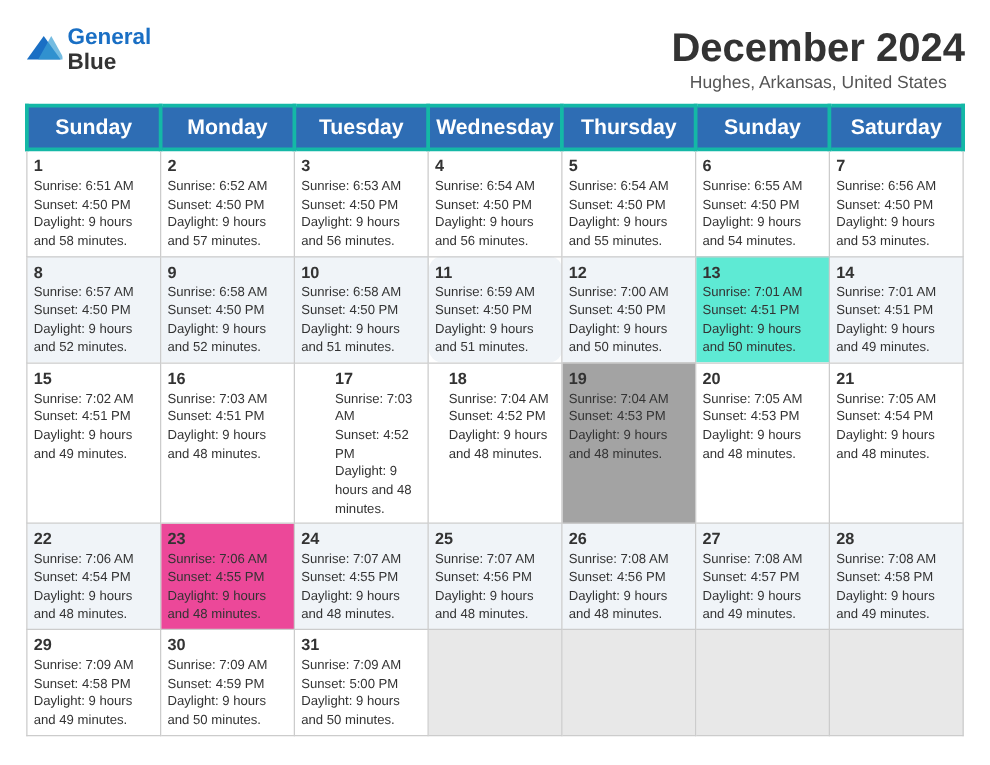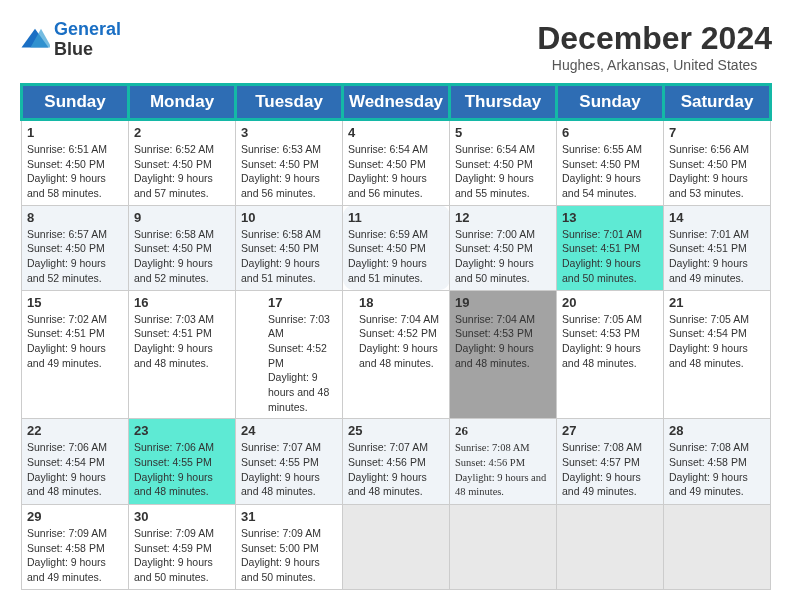--- a/index.html
+++ b/index.html
@@ -206,33 +206,33 @@
         <td style="background: rgb(255, 255, 255);">
           <span class="day-number">21</span>
           <div class="day-info">Sunrise: 7:05 AM<br>Sunset: 4:54 PM<br>Daylight: 9 hours and 48 minutes.</div>
         </td>
       </tr>
       <tr>
         <td style="background: rgb(240, 244, 248);">
           <span class="day-number">22</span>
           <div class="day-info">Sunrise: 7:06 AM<br>Sunset: 4:54 PM<br>Daylight: 9 hours and 48 minutes.</div>
         </td>
-        <td style="background: #5eead4;">
+        <td style="background: #ec4899;">
           <span class="day-number">23</span>
           <div class="day-info">Sunrise: 7:06 AM<br>Sunset: 4:55 PM<br>Daylight: 9 hours and 48 minutes.</div>
         </td>
         <td style="background: rgb(240, 244, 248);">
           <span class="day-number">24</span>
           <div class="day-info">Sunrise: 7:07 AM<br>Sunset: 4:55 PM<br>Daylight: 9 hours and 48 minutes.</div>
         </td>
         <td style="background: rgb(240, 244, 248);">
           <span class="day-number">25</span>
           <div class="day-info">Sunrise: 7:07 AM<br>Sunset: 4:56 PM<br>Daylight: 9 hours and 48 minutes.</div>
         </td>
-        <td style="background: rgb(240, 244, 248); font-family: Liberation Serif, serif;">
+        <td style="background: rgb(240, 244, 248);">
           <span class="day-number">26</span>
           <div class="day-info">Sunrise: 7:08 AM<br>Sunset: 4:56 PM<br>Daylight: 9 hours and 48 minutes.</div>
         </td>
         <td style="background: rgb(240, 244, 248);">
           <span class="day-number">27</span>
           <div class="day-info">Sunrise: 7:08 AM<br>Sunset: 4:57 PM<br>Daylight: 9 hours and 49 minutes.</div>
         </td>
         <td style="background: rgb(240, 244, 248); margin-left: 35px;">
           <span class="day-number">28</span>
           <div class="day-info">Sunrise: 7:08 AM<br>Sunset: 4:58 PM<br>Daylight: 9 hours and 49 minutes.</div>

